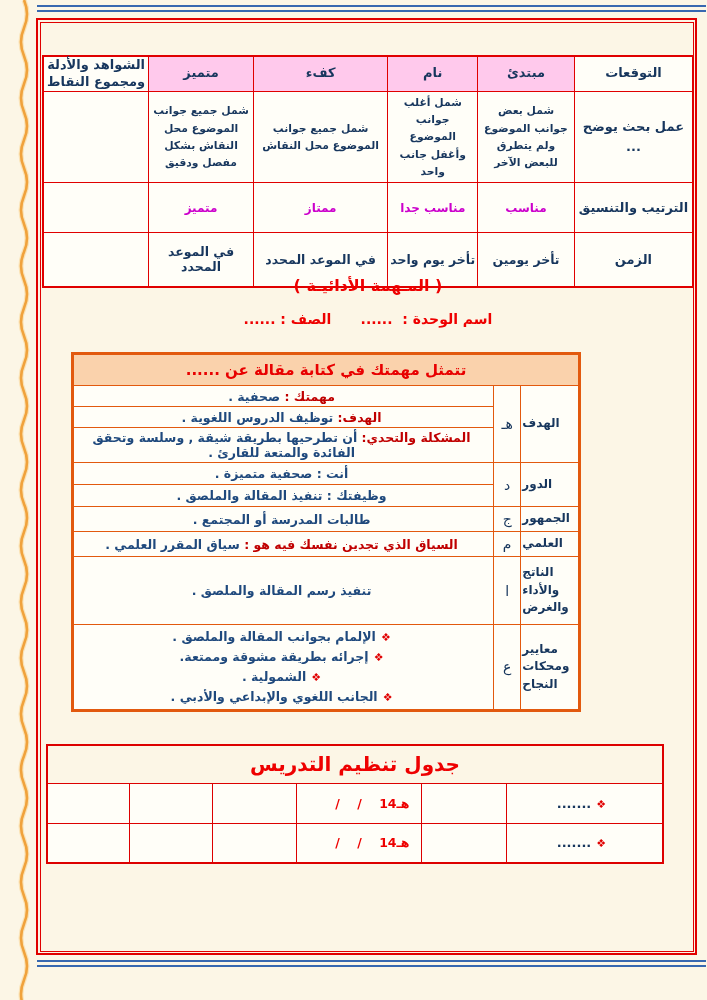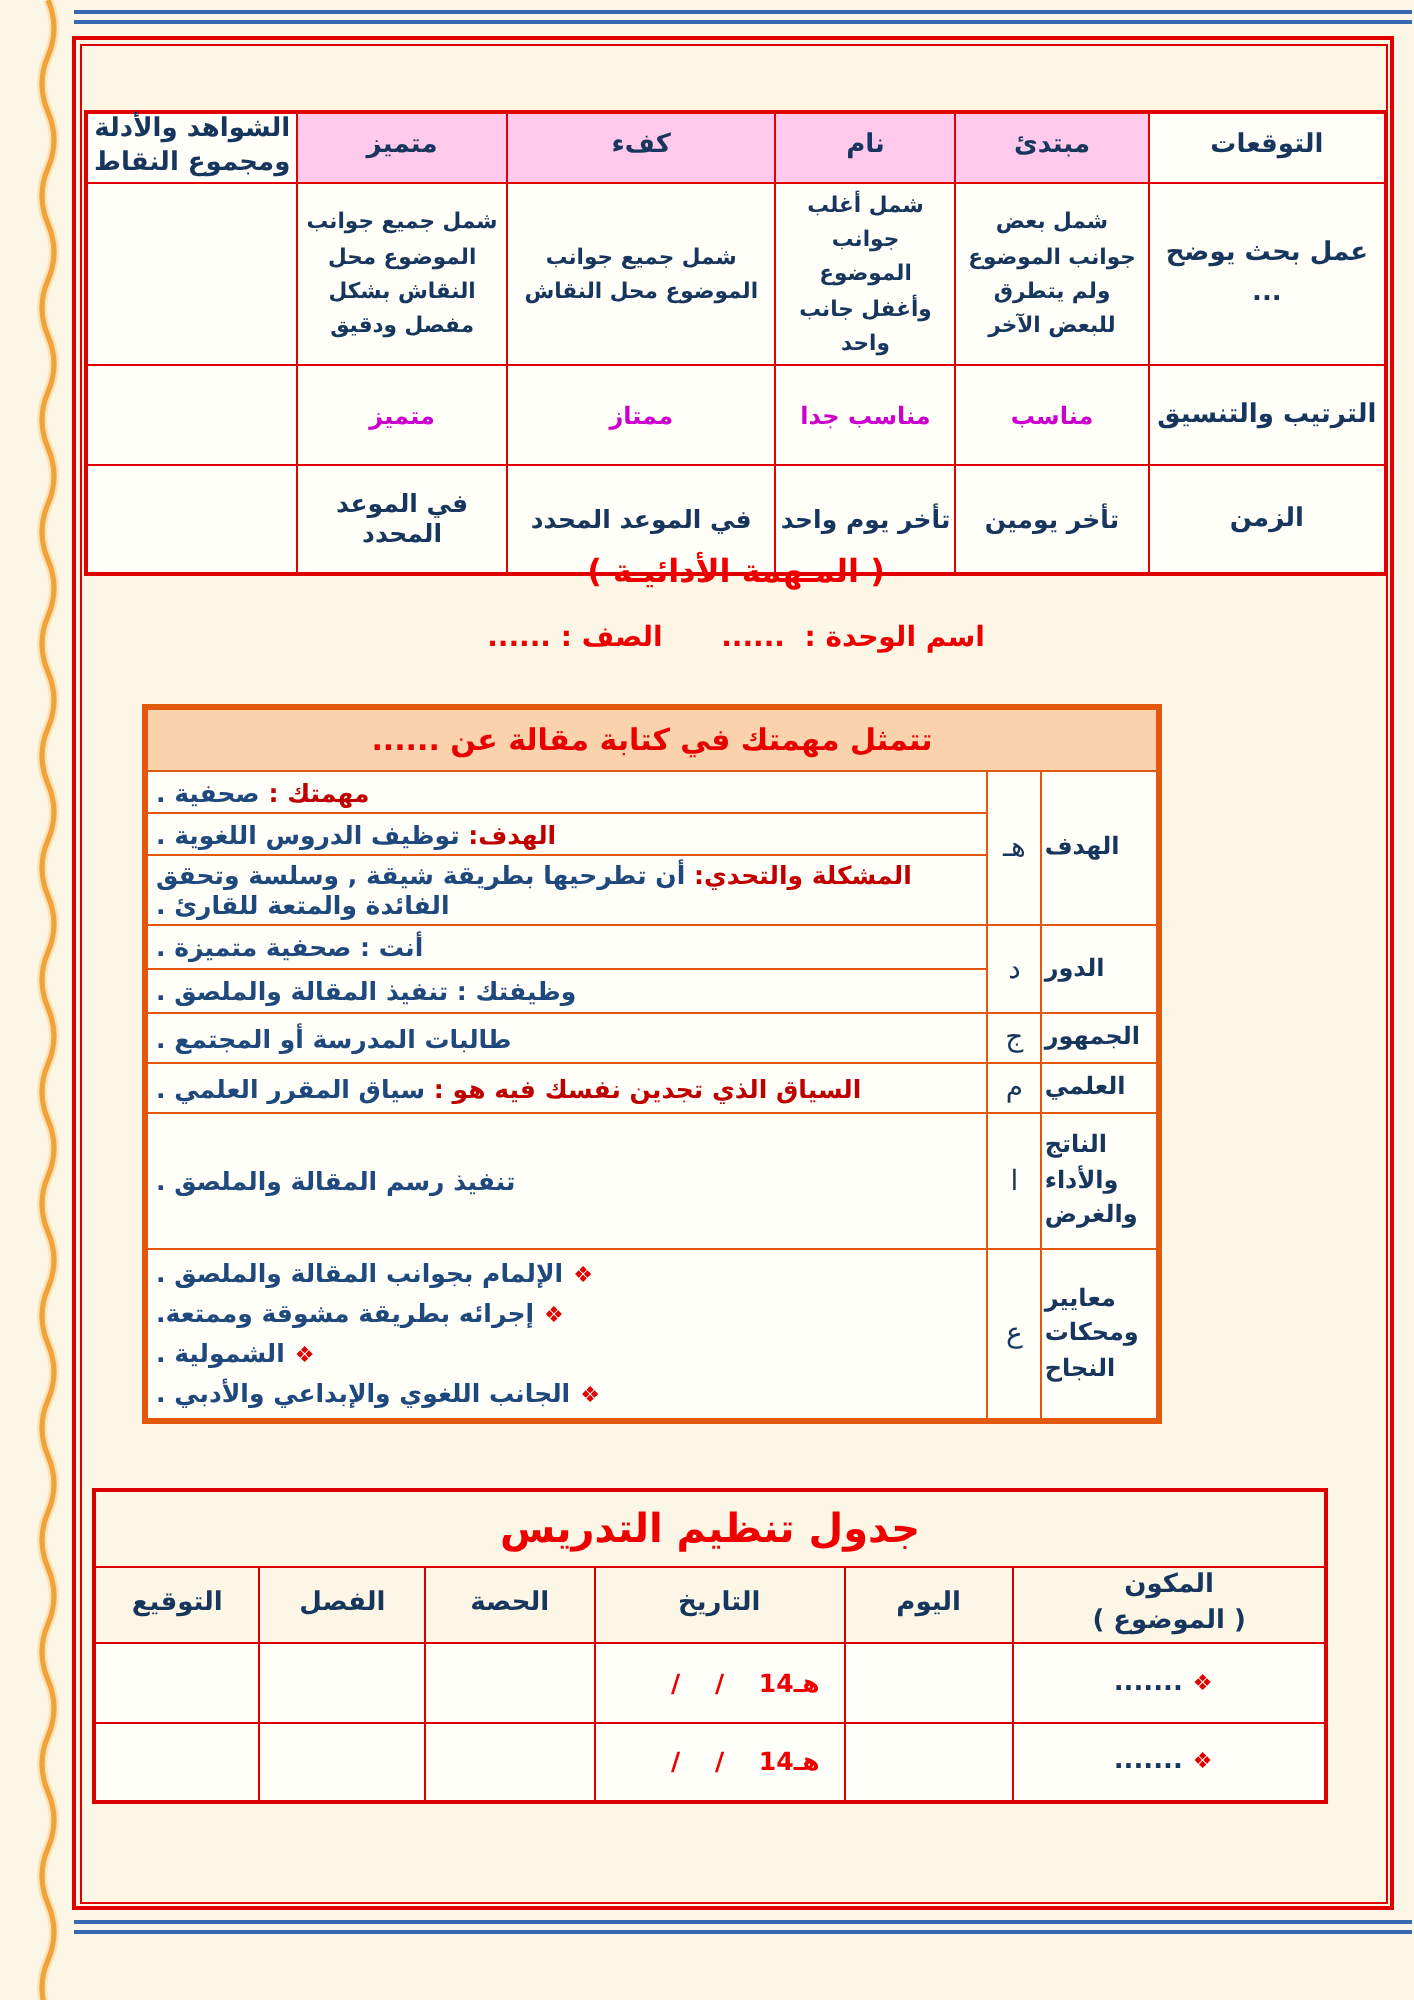--- a/index.html
+++ b/index.html
@@ -42,21 +42,21 @@
               color:#EE0000; font-size:14px; font-weight:bold; white-space:pre; }
 
   
   .task{ position:absolute; left:71px; top:352px; width:510px; border:3px solid #E2590E; }
   .task td{ border:1px solid #E2590E; background:#FFFEF8; }
   .t-title td{ background:#FAD2AC; color:#E80000; font-weight:bold; font-size:15px;
                text-align:center; height:32px; }
   .lbl{ font-size:12px; font-weight:bold; color:#17365D; text-align:left;
         line-height:1.45; padding:2px 1px; }
   .ltr{ font-size:14px; font-weight:normal; color:#17365D; text-align:center; }
-  .cnt{ text-align:left; padding:2px 8px 2px 4px; font-size:12.5px; font-weight:bold; }
+  .cnt{ text-align:center; padding:2px 8px 2px 4px; font-size:12.5px; font-weight:bold; }
   .cnt .lead{ color:#C00000; }
   .cnt .body{ color:#1F497D; }
   .h21{ height:21px; } .h22{ height:22px; } .h24{ height:24px; } .h25{ height:25px; }
   .h68{ height:68px; } .h86{ height:86px;margin-left:24px; }
   .bullet{ color:#1F497D; line-height:1.6; }
   .dmnd{ color:#E00000; font-size:11px; margin-left:5px; }
 
   
   .schedule{ position:absolute; left:46px; top:744px; width:618px; border:2.5px solid #DD0000; }
   .schedule td,.schedule th{ border:1px solid #DD0000; text-align:center; }
@@ -200,29 +200,20 @@
         <col style="width:85px">
         <col style="width:125px">
         <col style="width:85px">
         <col style="width:83px">
         <col style="width:83px">
       </colgroup>
     <tbody>
         <tr class="s-title">
       <td colspan="6">جدول تنظيم التدريس</td>
     </tr>
-    <tr class="s-head">
-      <th>المكون
-( الموضوع )</th>
-      <th>اليوم</th>
-      <th>التاريخ</th>
-      <th>الحصة</th>
-      <th>الفصل</th>
-      <th>التوقيع</th>
-    </tr>
     <tr class="s-row">
       <td class="c-comp"><span class="dmnd">❖</span><span>.......</span></td>
       <td></td>
       <td class="c-date">/    /    14هـ</td>
       <td></td>
       <td></td>
       <td></td>
     </tr>
     <tr class="s-row">
       <td class="c-comp"><span class="dmnd">❖</span><span>.......</span></td>

